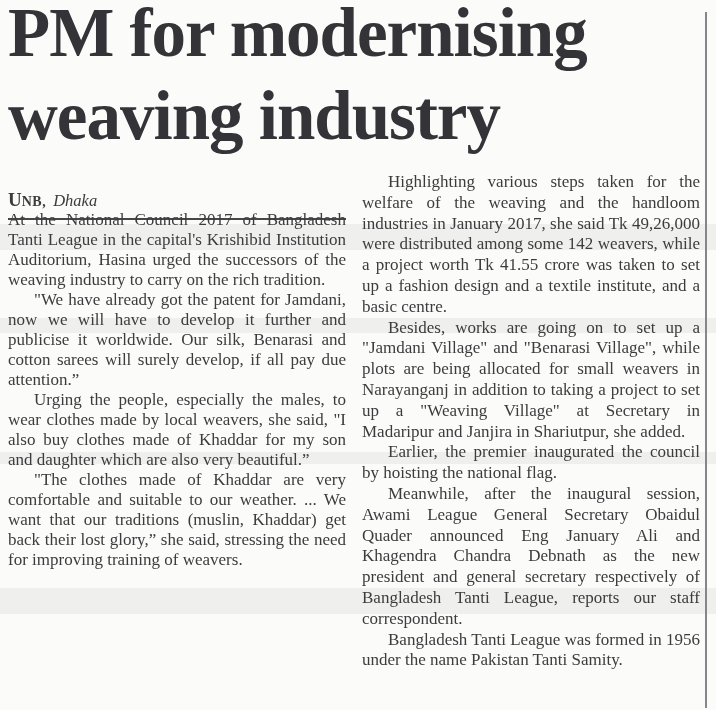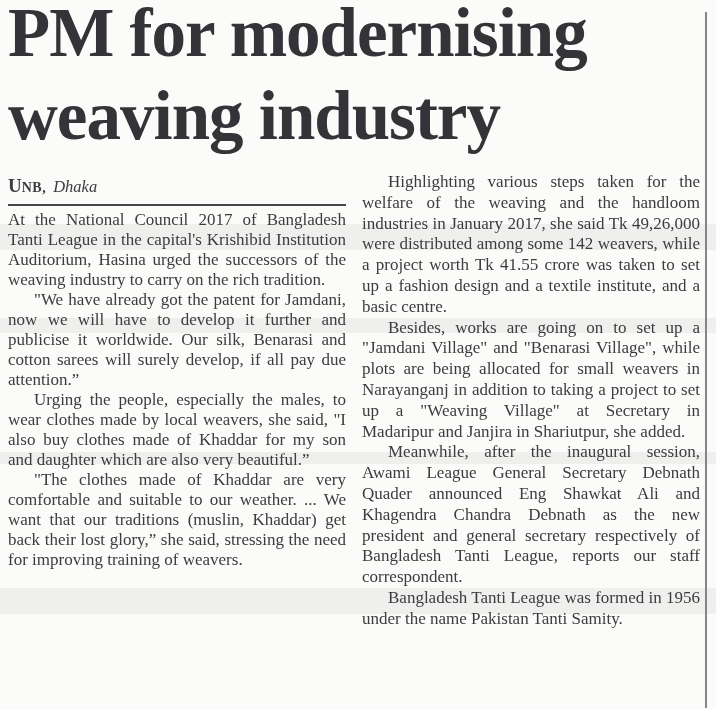--- a/index.html
+++ b/index.html
@@ -39,21 +39,21 @@
     font-family: "Liberation Serif", serif;
     font-size: 69px;
     font-weight: 700;
     line-height: 83px;
     letter-spacing: -1px;
     color: var(--headline-text, #333338);
     z-index: 1;
   }
   .byline {
     position: absolute;
-    top: 175px;
+    top: 189px;
     left: 8px;
     width: 338px;
     padding-bottom: 7px;
     border-bottom: 2px solid var(--byline-rule, #47474a);
     color: var(--body-text, #3c3c3e);
     z-index: 1;
     white-space: nowrap;
   }
   .agency-initial {
     font-weight: 700;
@@ -125,19 +125,20 @@
   <div class="col col-left">
       <p class="para">At the National Council 2017 of Bangladesh Tanti League in the capital's Krishibid Institution Auditorium, Hasina urged the successors of the weaving industry to carry on the rich tradition.</p>
       <p class="para">"We have already got the patent for Jamdani, now we will have to develop it further and publicise it worldwide. Our silk, Benarasi and cotton sarees will surely develop, if all pay due attention.”</p>
       <p class="para">Urging the people, especially the males, to wear clothes made by local weavers, she said, "I also buy clothes made of Khaddar for my son and daughter which are also very beautiful.”</p>
       <p class="para">"The clothes made of Khaddar are very comfortable and suitable to our weather. ... We want that our traditions (muslin, Khaddar) get back their lost glory,” she said, stressing the need for improving training of weavers.</p>
     </div>
 
   <div class="col col-right">
       <p class="para">Highlighting various steps taken for the welfare of the weaving and the handloom industries in January 2017, she said Tk 49,26,000 were distributed among some 142 weavers, while a project worth Tk 41.55 crore was taken to set up a fashion design and a textile institute, and a basic centre.</p>
       <p class="para">Besides, works are going on to set up a "Jamdani Village" and "Benarasi Village", while plots are being allocated for small weavers in Narayanganj in addition to taking a project to set up a "Weaving Village" at Secretary in Madaripur and Janjira in Shariutpur, she added.</p>
-      <p class="para">Meanwhile, after the inaugural session, Awami League General Secretary Debnath Quader announced Eng Shawkat Ali and Khagendra Chandra Debnath as the new president and general secretary respectively of Bangladesh Tanti League, reports our staff correspondent.</p>
+      <p class="para">Earlier, the premier inaugurated the council by hoisting the national flag.</p>
+      <p class="para">Meanwhile, after the inaugural session, Awami League General Secretary Obaidul Quader announced Eng January Ali and Khagendra Chandra Debnath as the new president and general secretary respectively of Bangladesh Tanti League, reports our staff correspondent.</p>
       <p class="para">Bangladesh Tanti League was formed in 1956 under the name Pakistan Tanti Samity.</p>
     </div>
 
   <div class="v-divider"></div>
 
 </div>
 
 </body></html>

